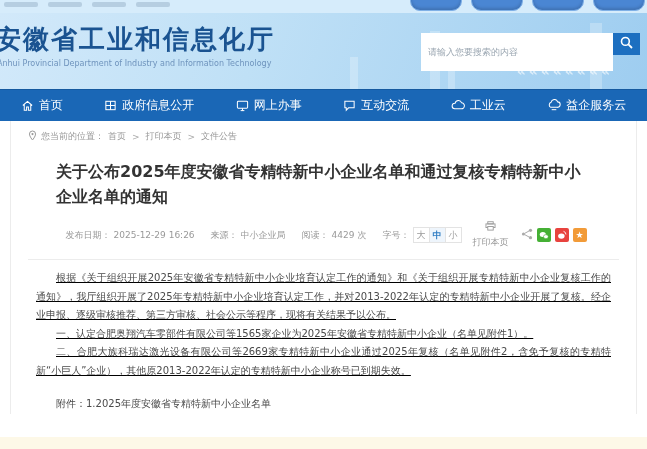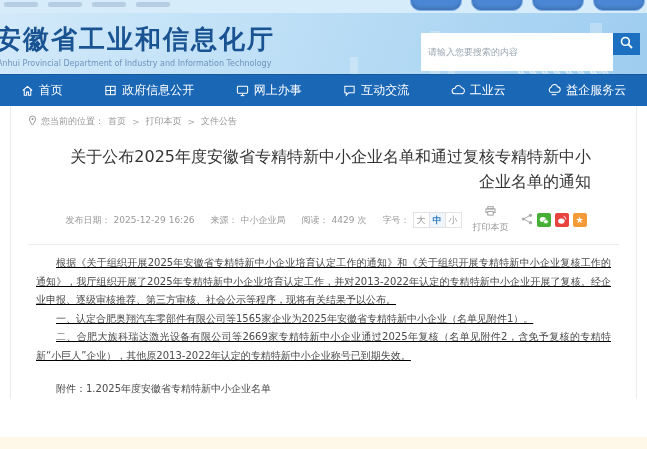--- a/index.html
+++ b/index.html
@@ -8,21 +8,21 @@
 
   
   .topbar{position:relative;height:13px;background:#d6ecfb;}
   .topbar-links{position:absolute;left:4px;top:2px;display:flex;gap:10px;}
   .topbar-links span{display:inline-block;width:34px;height:5px;background:#9db7cc;opacity:.55;border-radius:2px;}
   .topbar-pills{position:absolute;right:2px;top:-10px;display:flex;gap:9px;}
   .topbar-pills .pill{width:50px;height:19px;border-radius:10px;background:#4a86d3;
         border:1px solid #7fb0e6;box-shadow:inset 0 -2px 3px rgba(0,0,0,.15);}
 
   
-  .header{position:relative;height:61px;
+  .header{position:relative;height:76px;
         background:linear-gradient(110deg,#d2e9fa 0%,#bfe0f6 40%,#9ecdf0 100%);overflow:hidden;}
   .bldg{position:absolute;background:rgba(255,255,255,.25);}
   .b1{left:430px;top:18px;width:10px;height:61px;}
   .b2{left:448px;top:34px;width:7px;height:45px;}
   .b3{left:590px;top:10px;width:12px;height:69px;}
   .b4{left:350px;top:44px;width:8px;height:35px;}
   .brand{position:absolute;left:0;top:9px;}
   .brand h1{margin:0 0 2px -5px;font-size:26px;letter-spacing:2px;color:#1a5391;font-weight:bold;}
   .brand .subtitle{margin-left:-3px;font-size:8px;color:#6f94bd;}
   .search{position:absolute;right:7px;top:20px;display:flex;}
@@ -41,21 +41,21 @@
   .nav-item svg{display:block;}
 
   
   .content{margin:0 10px;border-left:1px solid #ececec;border-right:1px solid #ececec;
         padding:0 17px;min-height:293px;background:#fff;}
 
   .breadcrumb{display:flex;align-items:center;gap:4px;padding-top:9px;font-size:9px;color:#999;}
   .breadcrumb a{color:#999;text-decoration:none;cursor:pointer;}
   .breadcrumb .sep{margin:0 2px;color:#aaa;}
 
-  .article-title{margin:16px 28px 0;text-align:right;font-size:16px;font-weight:normal;
+  .article-title{margin:16px 28px 0;text-align:left;font-size:16px;font-weight:bold;
         color:#333;line-height:25px;}
 
   .meta{margin-top:12px;display:flex;justify-content:center;align-items:center;gap:6px;
         font-size:9px;color:#999;}
   .meta .grp{display:flex;align-items:center;gap:3px;margin:0 5px;}
   .fontsize-box{display:inline-flex;border:1px solid #e3e3e3;}
   .fontsize-box span{display:inline-block;width:15px;height:14px;line-height:14px;text-align:center;
         color:#999;cursor:pointer;border-right:1px solid #e3e3e3;}
   .fontsize-box span:last-child{border-right:none;}
   .fontsize-box .sel{color:#2f7dc3;background:#eef5fc;font-weight:bold;}

